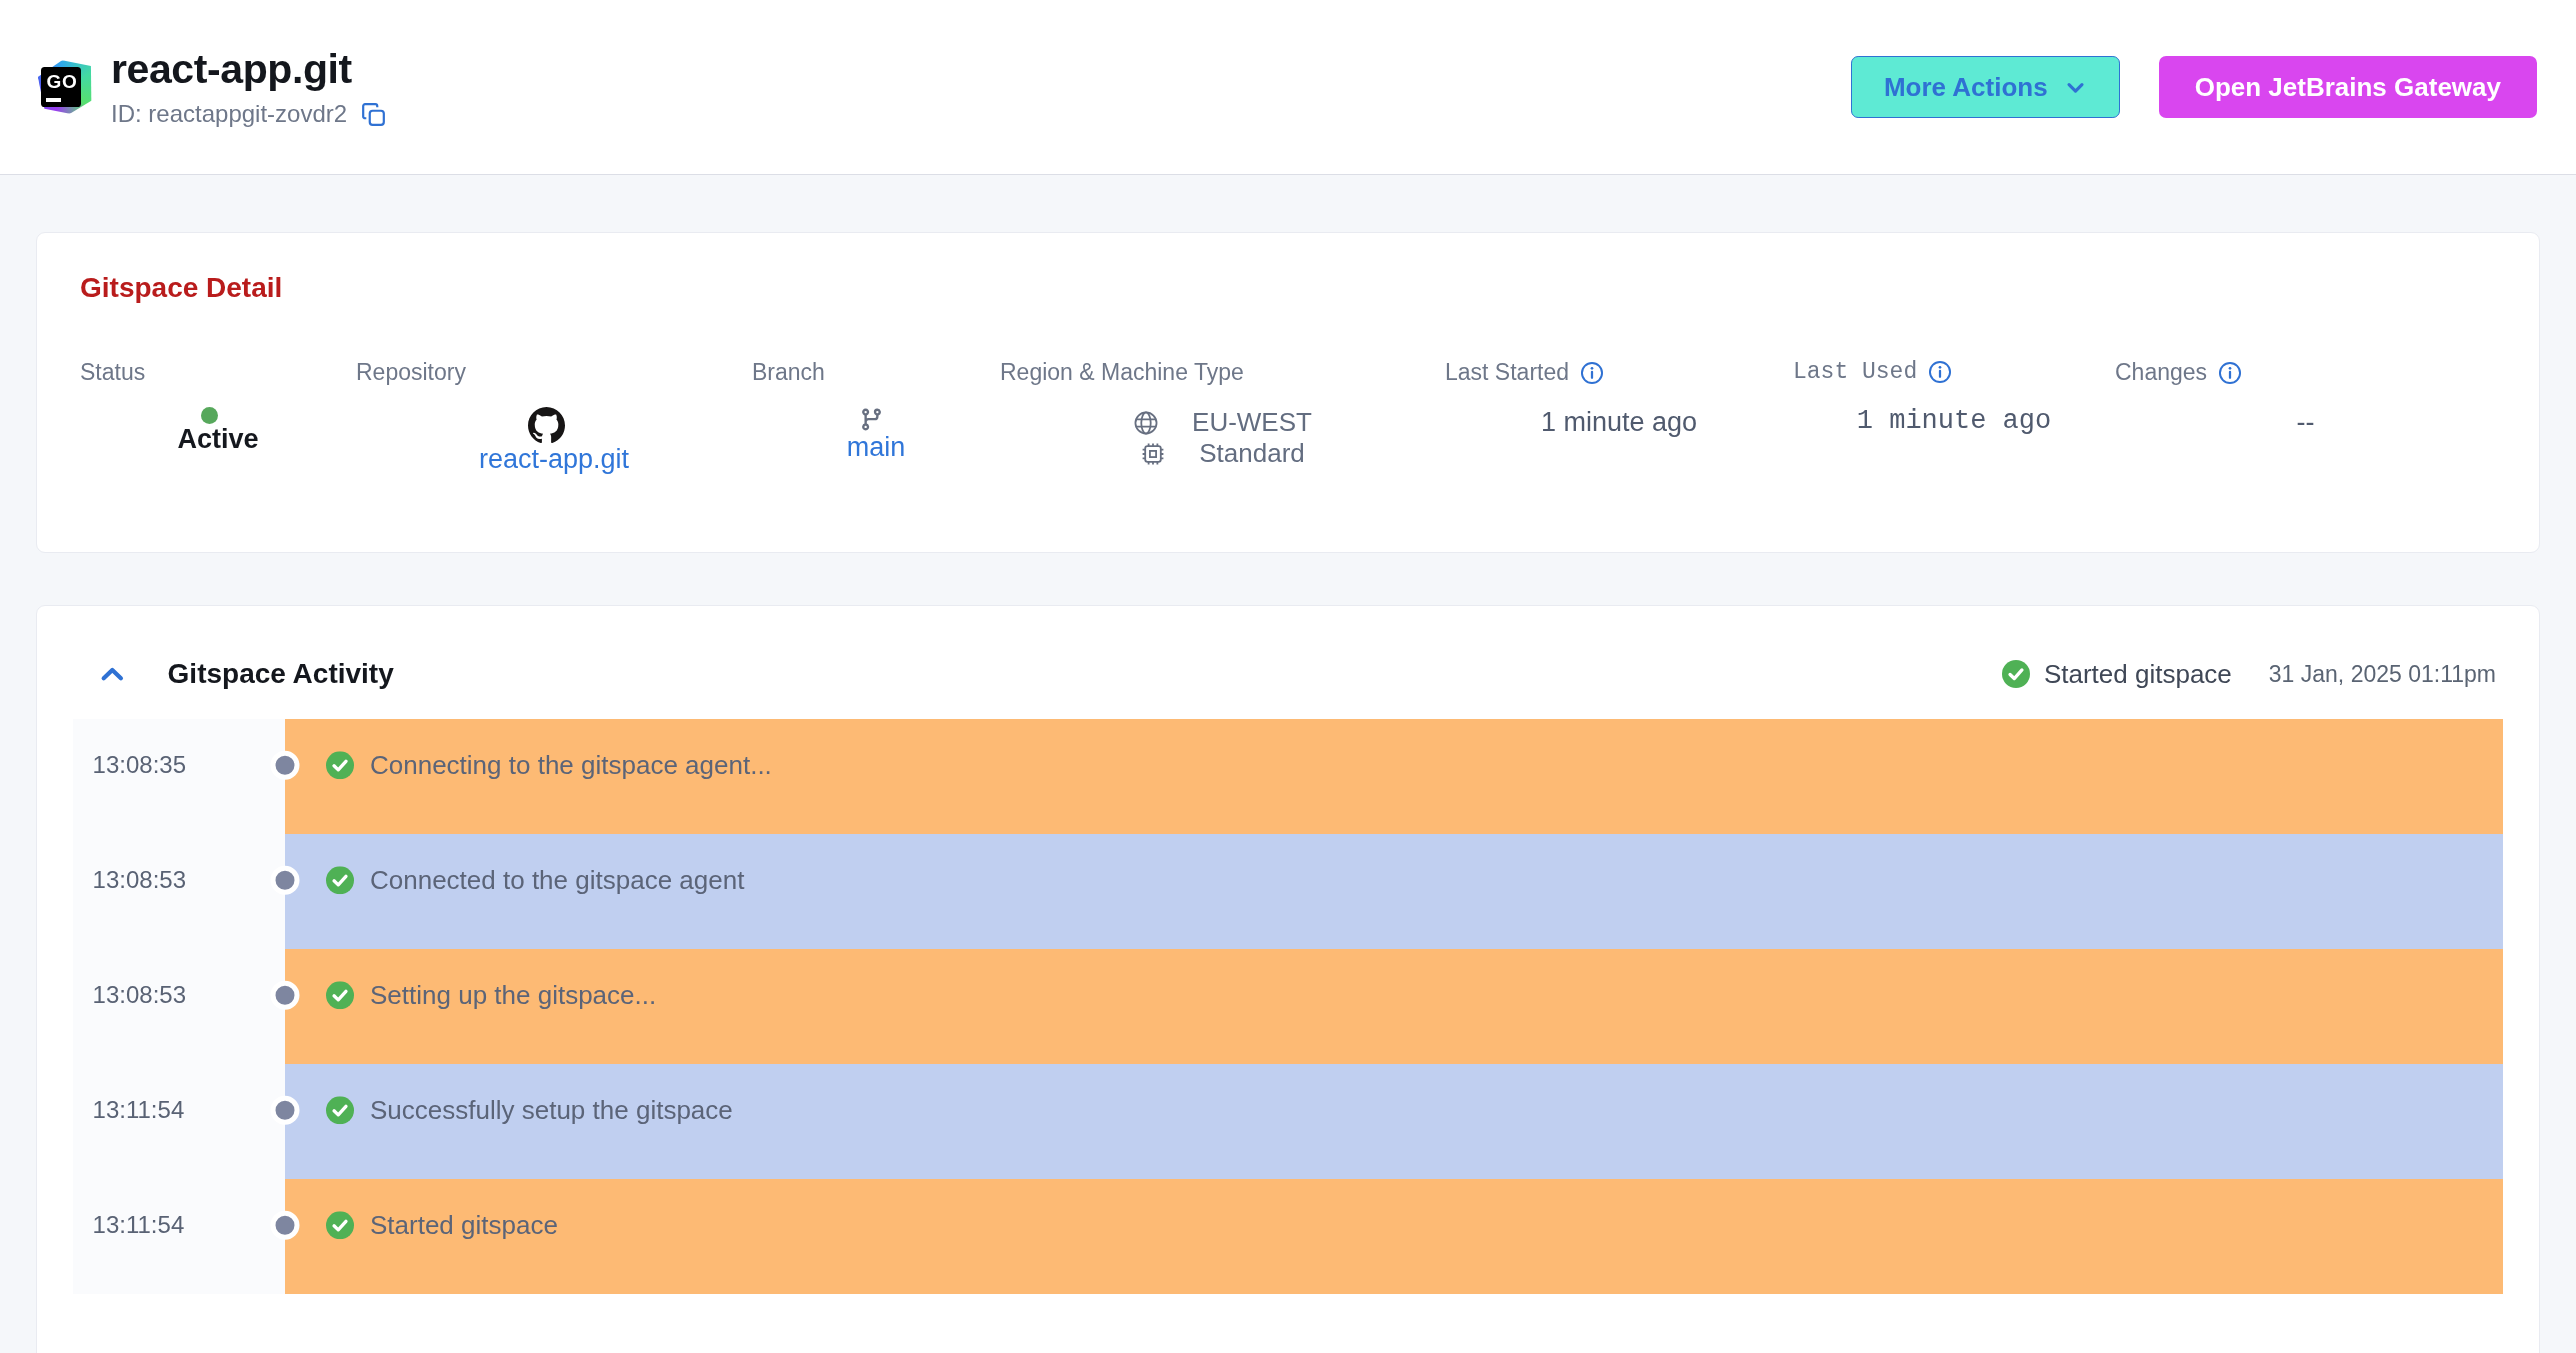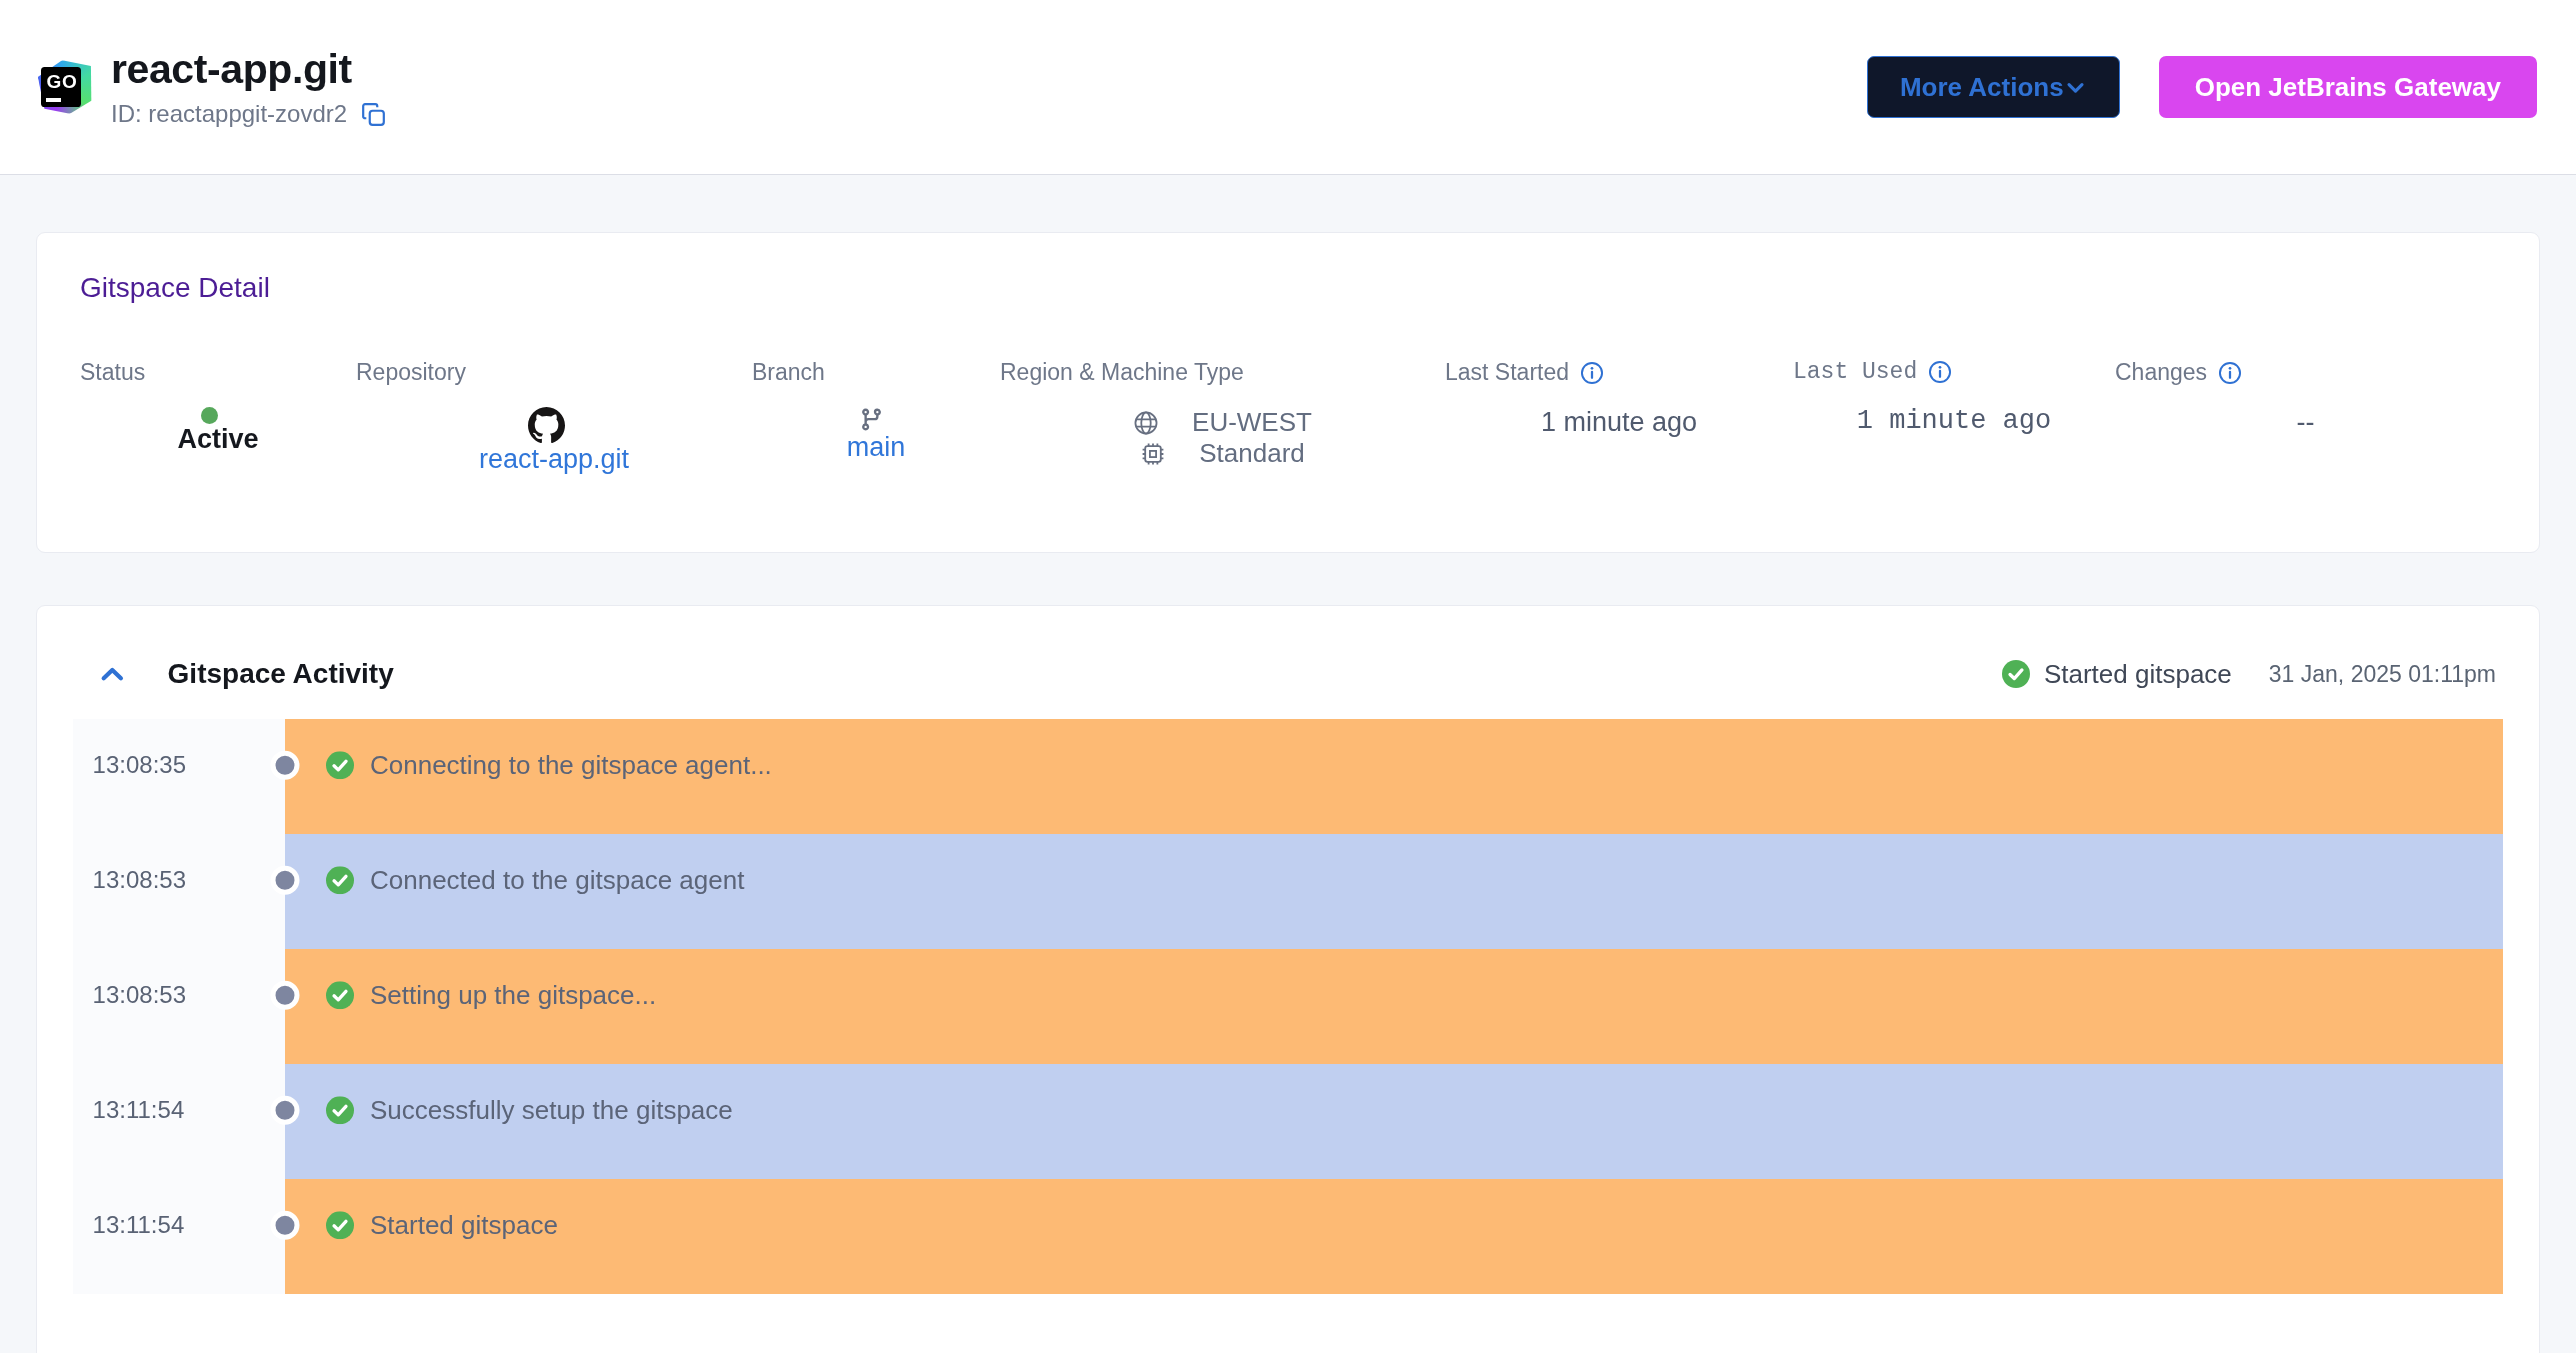--- a/index.html
+++ b/index.html
@@ -38,31 +38,31 @@
   .title-block { margin-left:18px; }
   .page-title { font-size:41px; font-weight:800; color:#14171d; letter-spacing:-0.4px; }
   .id-row { margin-top:7.1px; display:flex; align-items:center; }
   .id-text { font-size:24px; color:#6e7789; }
   .copy-icon { margin-left:14.3px; cursor:pointer; display:inline-flex; }
 
   .header-actions { margin-left:auto; display:flex; align-items:center; gap:39px; }
   .btn { height:62px; border-radius:7.1px; font-size:26px; font-weight:700;
          display:inline-flex; align-items:center; cursor:pointer; }
   .btn-outline {
-    border:1.8px solid #2f71d3; color:#2f71d3; background:#0f172a; padding:0 32px; 
+    border:1.8px solid #2f71d3; color:#2f71d3; background:#5eead4; padding:0 32px; gap:16px;
   }
   .btn-solid { background:#d946ef; color:#fff; border:none; padding:0 36px;text-align:right; }
 
   
   .card {
     background:#fff; border:0.9px solid #e9ebf1; border-radius:9px;
     margin:0 36px;
   }
   .detail-card { margin-top:57px; padding:39px 43px 77px; }
-  .card-title { font-size:28px; font-weight:400; color:#4c1d95; }
+  .card-title { font-size:28px; font-weight:700; color:#b91c1c; }
 
   .detail-grid { display:flex; margin-top:55px; }
   .detail-col { flex:0 0 auto; }
   .col-status  { width:276px; }
   .col-repo    { width:396px; }
   .col-branch  { width:248px; }
   .col-region  { width:445px; }
   .col-started { width:348px; }
   .col-used    { width:322px;font-family:Liberation Mono, monospace; }
   .col-changes { flex:1; }

